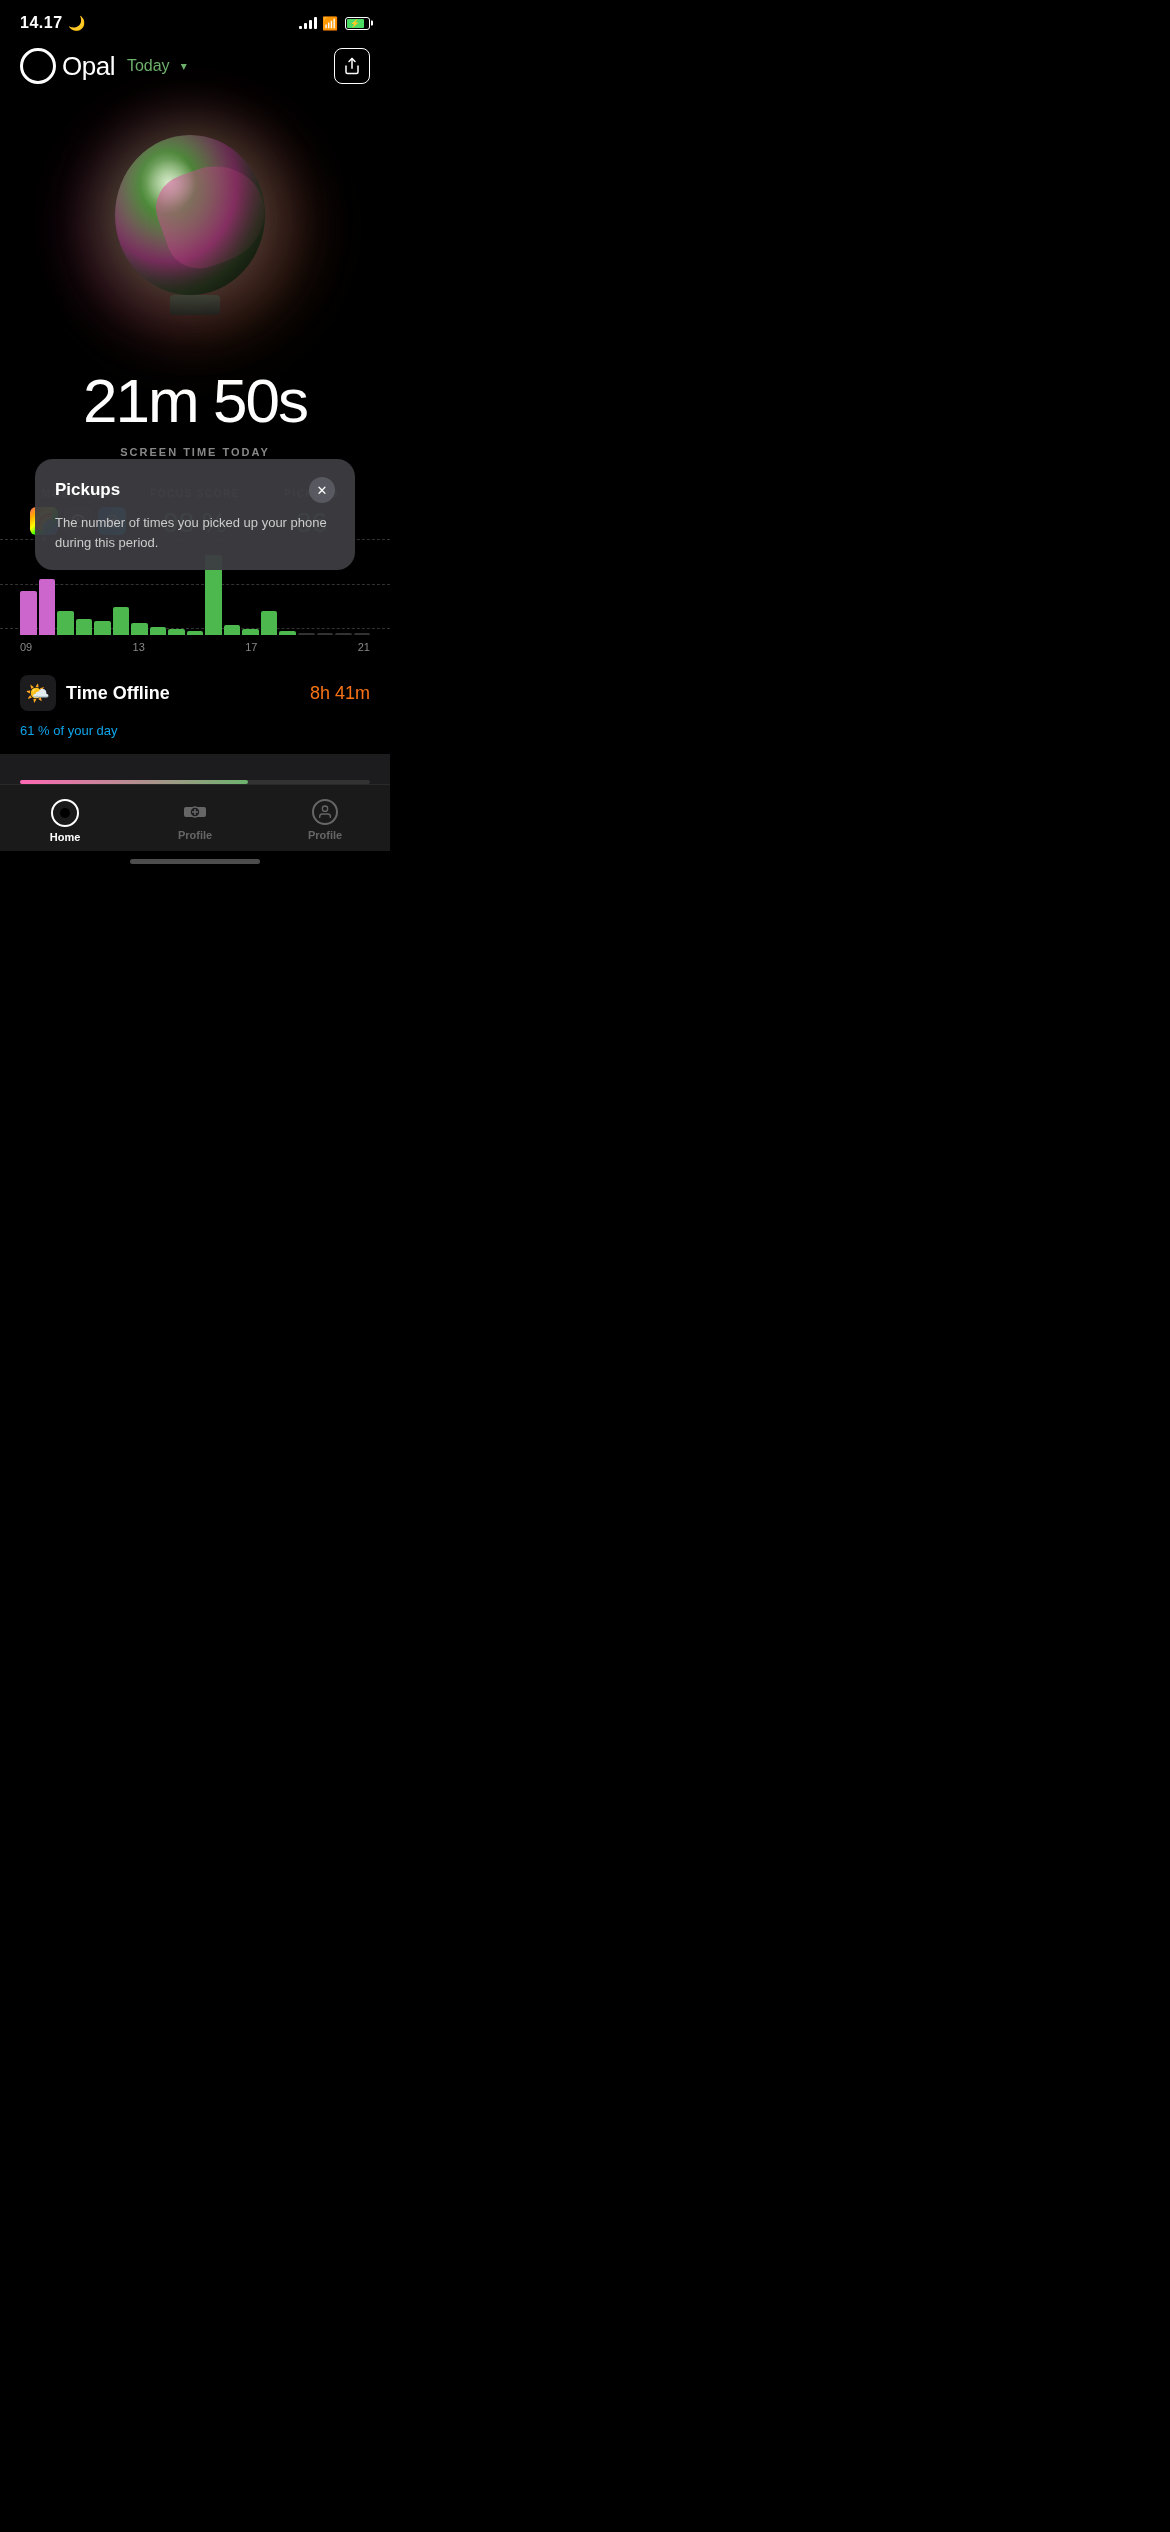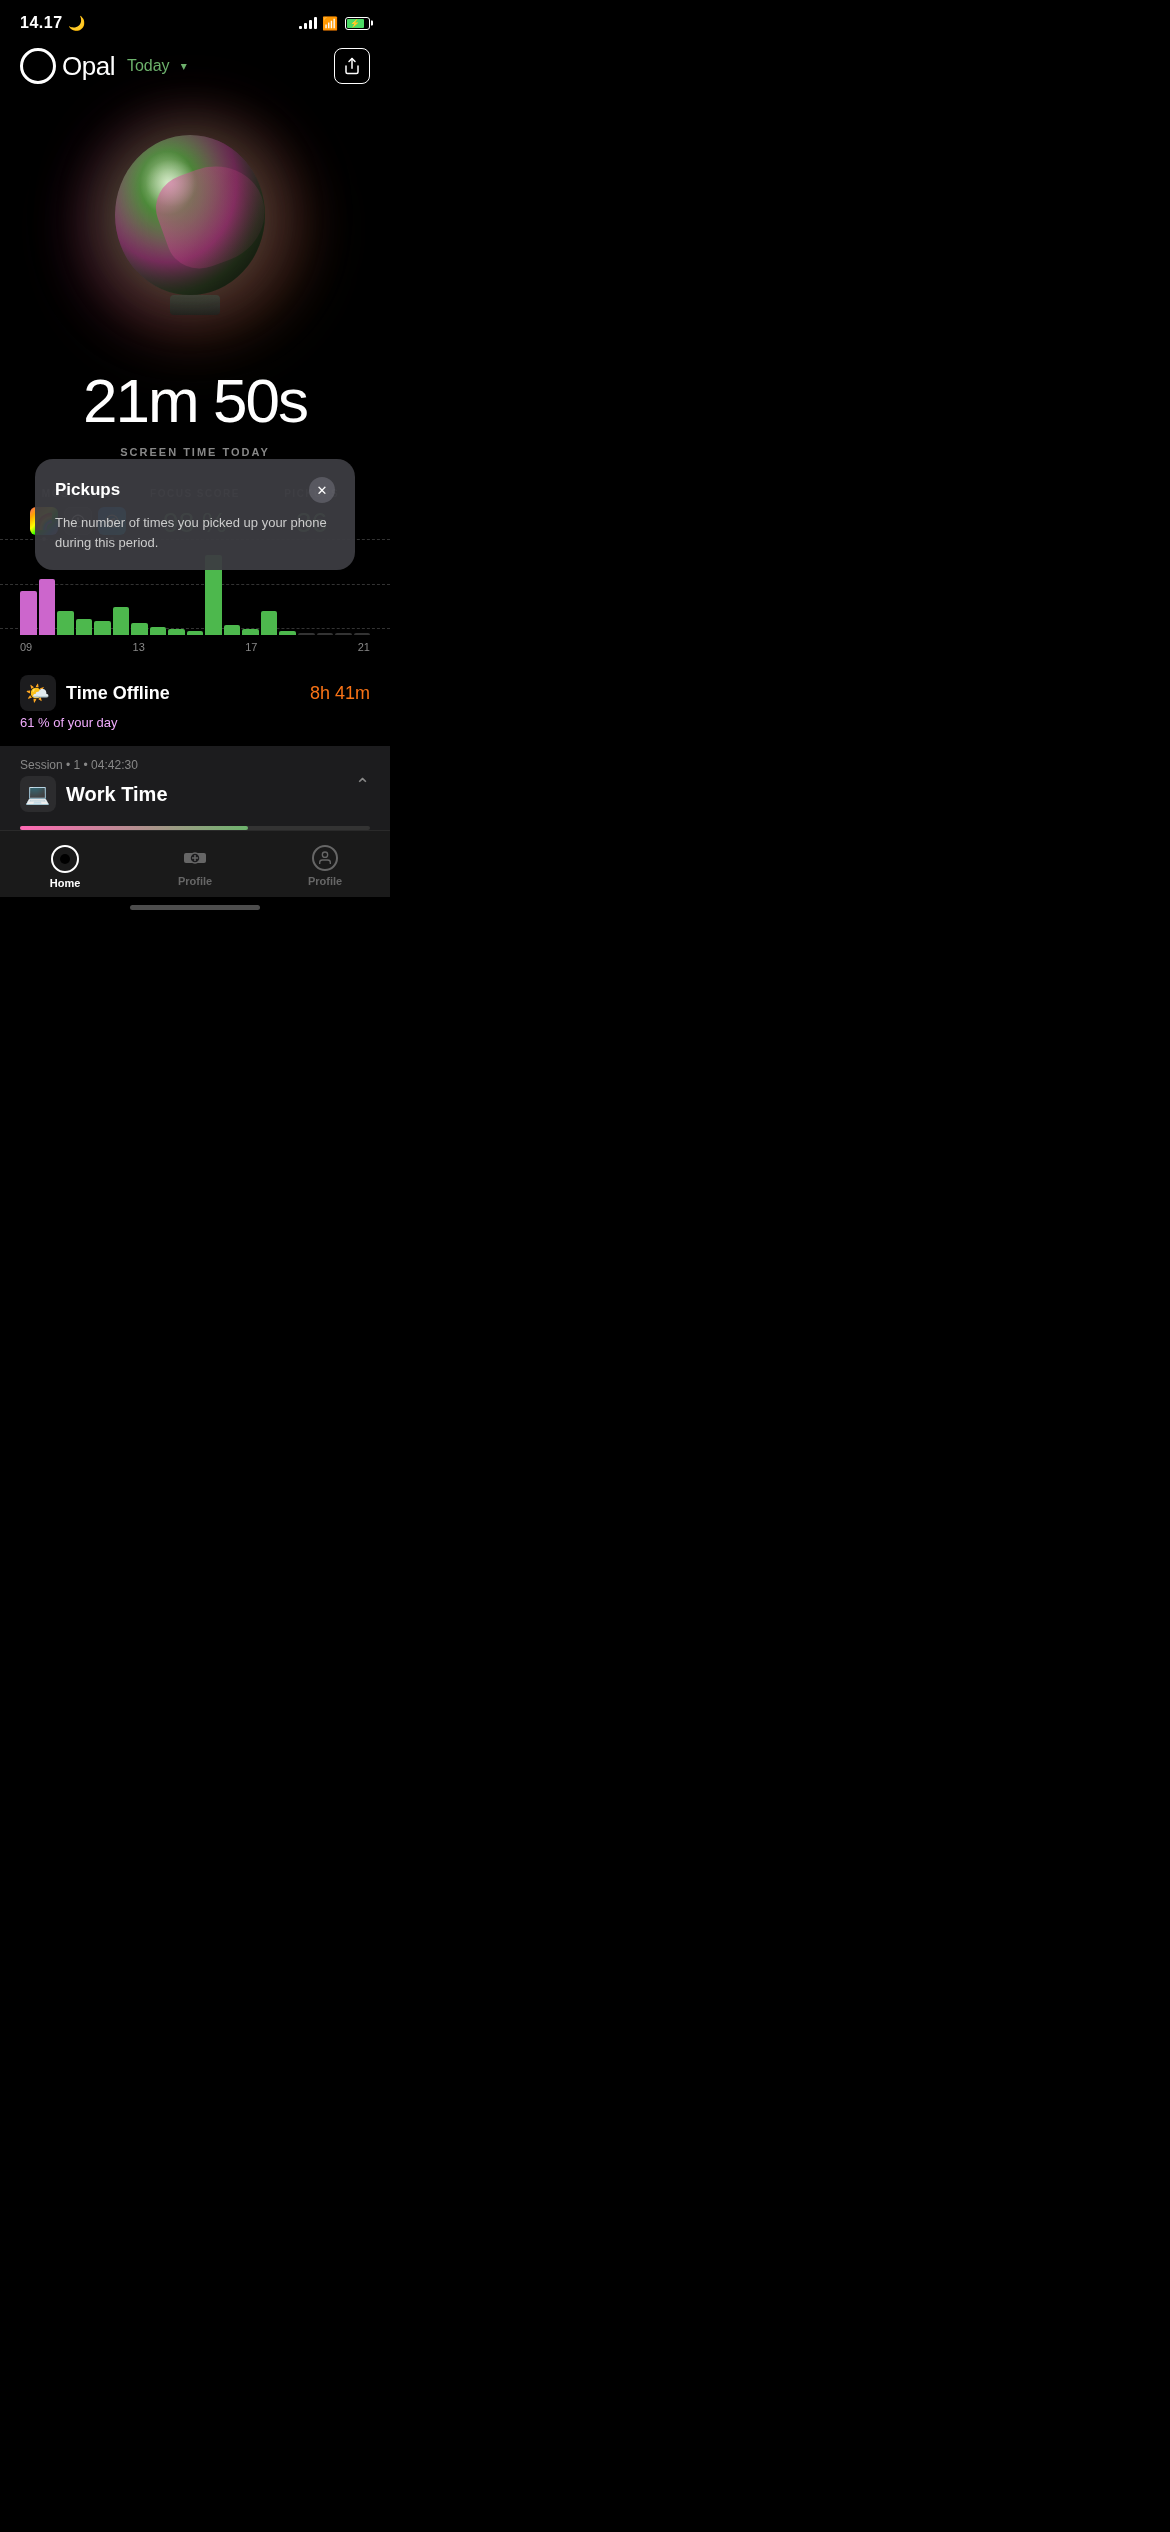--- a/index.html
+++ b/index.html
@@ -419,22 +419,22 @@
       font-size: 18px;
       font-weight: 600;
     }
     .time-offline-value {
       font-size: 18px;
       font-weight: 500;
       color: #f97316;
     }
     .time-offline-sub {
       font-size: 13px;
-      color: #f0abfc;
-      margin-top: 4px;
+      color: #0ea5e9;
+      margin-top: 12px;
       padding-left: 0;
     }
 
     
     .session-bar {
       background: #1c1c1e;
       padding: 12px 20px 0;
       margin-top: 4px;
     }
     .session-info {
@@ -701,32 +701,20 @@
     <div class="time-offline-left">
       <div class="time-offline-icon">🌤️</div>
       <span class="time-offline-label">Time Offline</span>
     </div>
     <span class="time-offline-value">8h 41m</span>
   </div>
   <div class="time-offline-sub">61 % of your day</div>
 </div>
 
 <div class="session-bar">
-  <div class="session-info">
-    <div class="session-left">
-      <div class="session-meta">
-        <span>Session • 1 • 04:42:30</span>
-      </div>
-      <div class="session-name-row">
-        <div class="session-emoji">💻</div>
-        <span class="session-name">Work Time</span>
-      </div>
-    </div>
-    <span class="chevron-up">⌃</span>
-  </div>
   <div class="session-progress">
     <div class="session-progress-fill"></div>
   </div>
 </div>
 
 <div class="tab-bar">
   <div class="tab-item tab-active">
     <div class="home-icon-circle">
       <div class="home-icon-inner"></div>
     </div>

